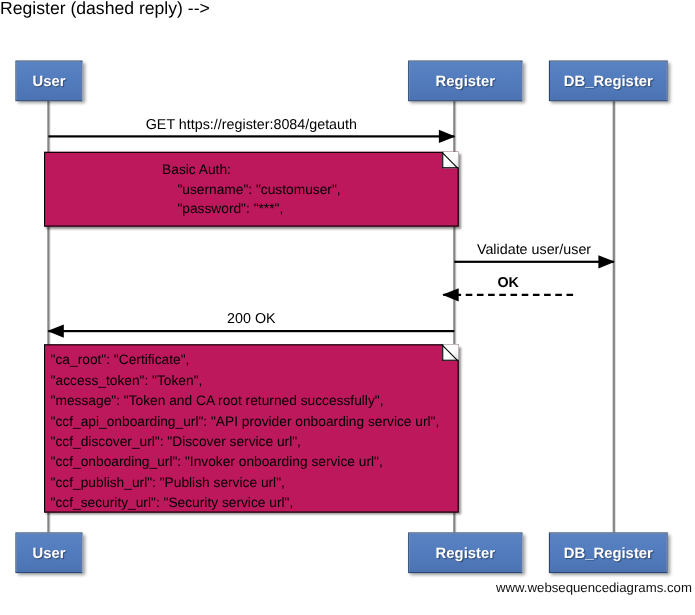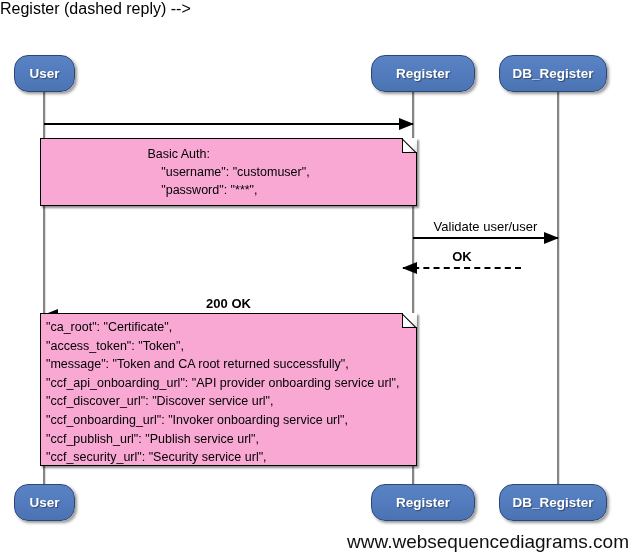--- a/index.html
+++ b/index.html
@@ -35,21 +35,21 @@
   #life-register { left: 412px; }
   #life-db { left: 557px; }
 
   
   .actor {
     position: absolute;
     height: 37px;
     box-sizing: border-box;
     background: linear-gradient(180deg, #5a83c4 0%, #527BBD 55%, #4b73b2 100%);
     border: 1px solid #2A4875;
-    border-radius: 14px;
+    border-radius: 0;
     box-shadow: 2px 2px 3px rgba(0,0,0,0.40);
     color: #fff;
     font-weight: bold;
     font-size: 13.5px;
     display: flex;
     align-items: center;
     justify-content: center;
     text-shadow: 1px 1px 1px rgba(0,0,0,0.40);
   }
   .row-top    { top: 55px; }
@@ -83,29 +83,29 @@
   }
   .ah.left {
     left: -1px;
     border-top: 6px solid transparent;
     border-bottom: 6px solid transparent;
     border-right: 15px solid #000;
   }
   #msg1 { left: 44px;  top: 105px; width: 369px; }
   #msg2 { left: 413px; top: 219px; width: 145px; }
   #msg3 { left: 403px; top: 249px; width: 118px; font-weight: bold; }
-  #msg4 { left: 44px;  top: 296px; width: 369px; font-weight: bold; }
+  #msg4 { left: 44px;  top: 282px; width: 369px; }
 
   
   .note {
     position: absolute;
     left: 40px;
     width: 377px;
     box-sizing: border-box;
-    background: #f9a8d4;
+    background: #be185d;
     border: 1px solid #000;
     box-shadow: 2px 2px 2px rgba(0,0,0,0.45);
     font-size: 12.5px;
   }
   #note1 {
     top: 138px; height: 68px;
     display: flex; align-items: center; justify-content: center;
   }
   #note1 .note-text div { white-space: pre; line-height: 18px; }
   #note2 { top: 313px; height: 153px; padding: 4px 0 0 5px; }
@@ -134,22 +134,22 @@
     width: 15px; height: 15px;
     box-sizing: border-box;
     border-left: 1px solid #000;
     border-bottom: 1px solid #000;
     background: linear-gradient(135deg, rgba(255,255,255,0) 55%, rgba(0,0,0,0.12) 100%);
   }
 
   
   .watermark {
     position: absolute;
-    right: 3px; bottom: 6px;
-    font-size: 19px;
+    right: 3px; bottom: 18px;
+    font-size: 12px;
     color: #111;
   }
 </style>
 </head>
 <body>
 
 <div class="canvas">
 
 
   
@@ -163,20 +163,21 @@
   </div>
   <div class="actor actor-register row-top">
     <span>Register</span>
   </div>
   <div class="actor actor-db row-top">
     <span>DB_Register</span>
   </div>
 
   
   <div class="msg" id="msg1">
+    <div class="lbl">GET https://register:8084/getauth</div>
     <div class="ln"></div>
     <i class="ah right"></i>
   </div>
 
   
   <div class="note" id="note1">
     <i class="fold"></i>
     <div class="note-text">
       <div>Basic Auth:</div>
       <div>    "username": "customuser",</div>

